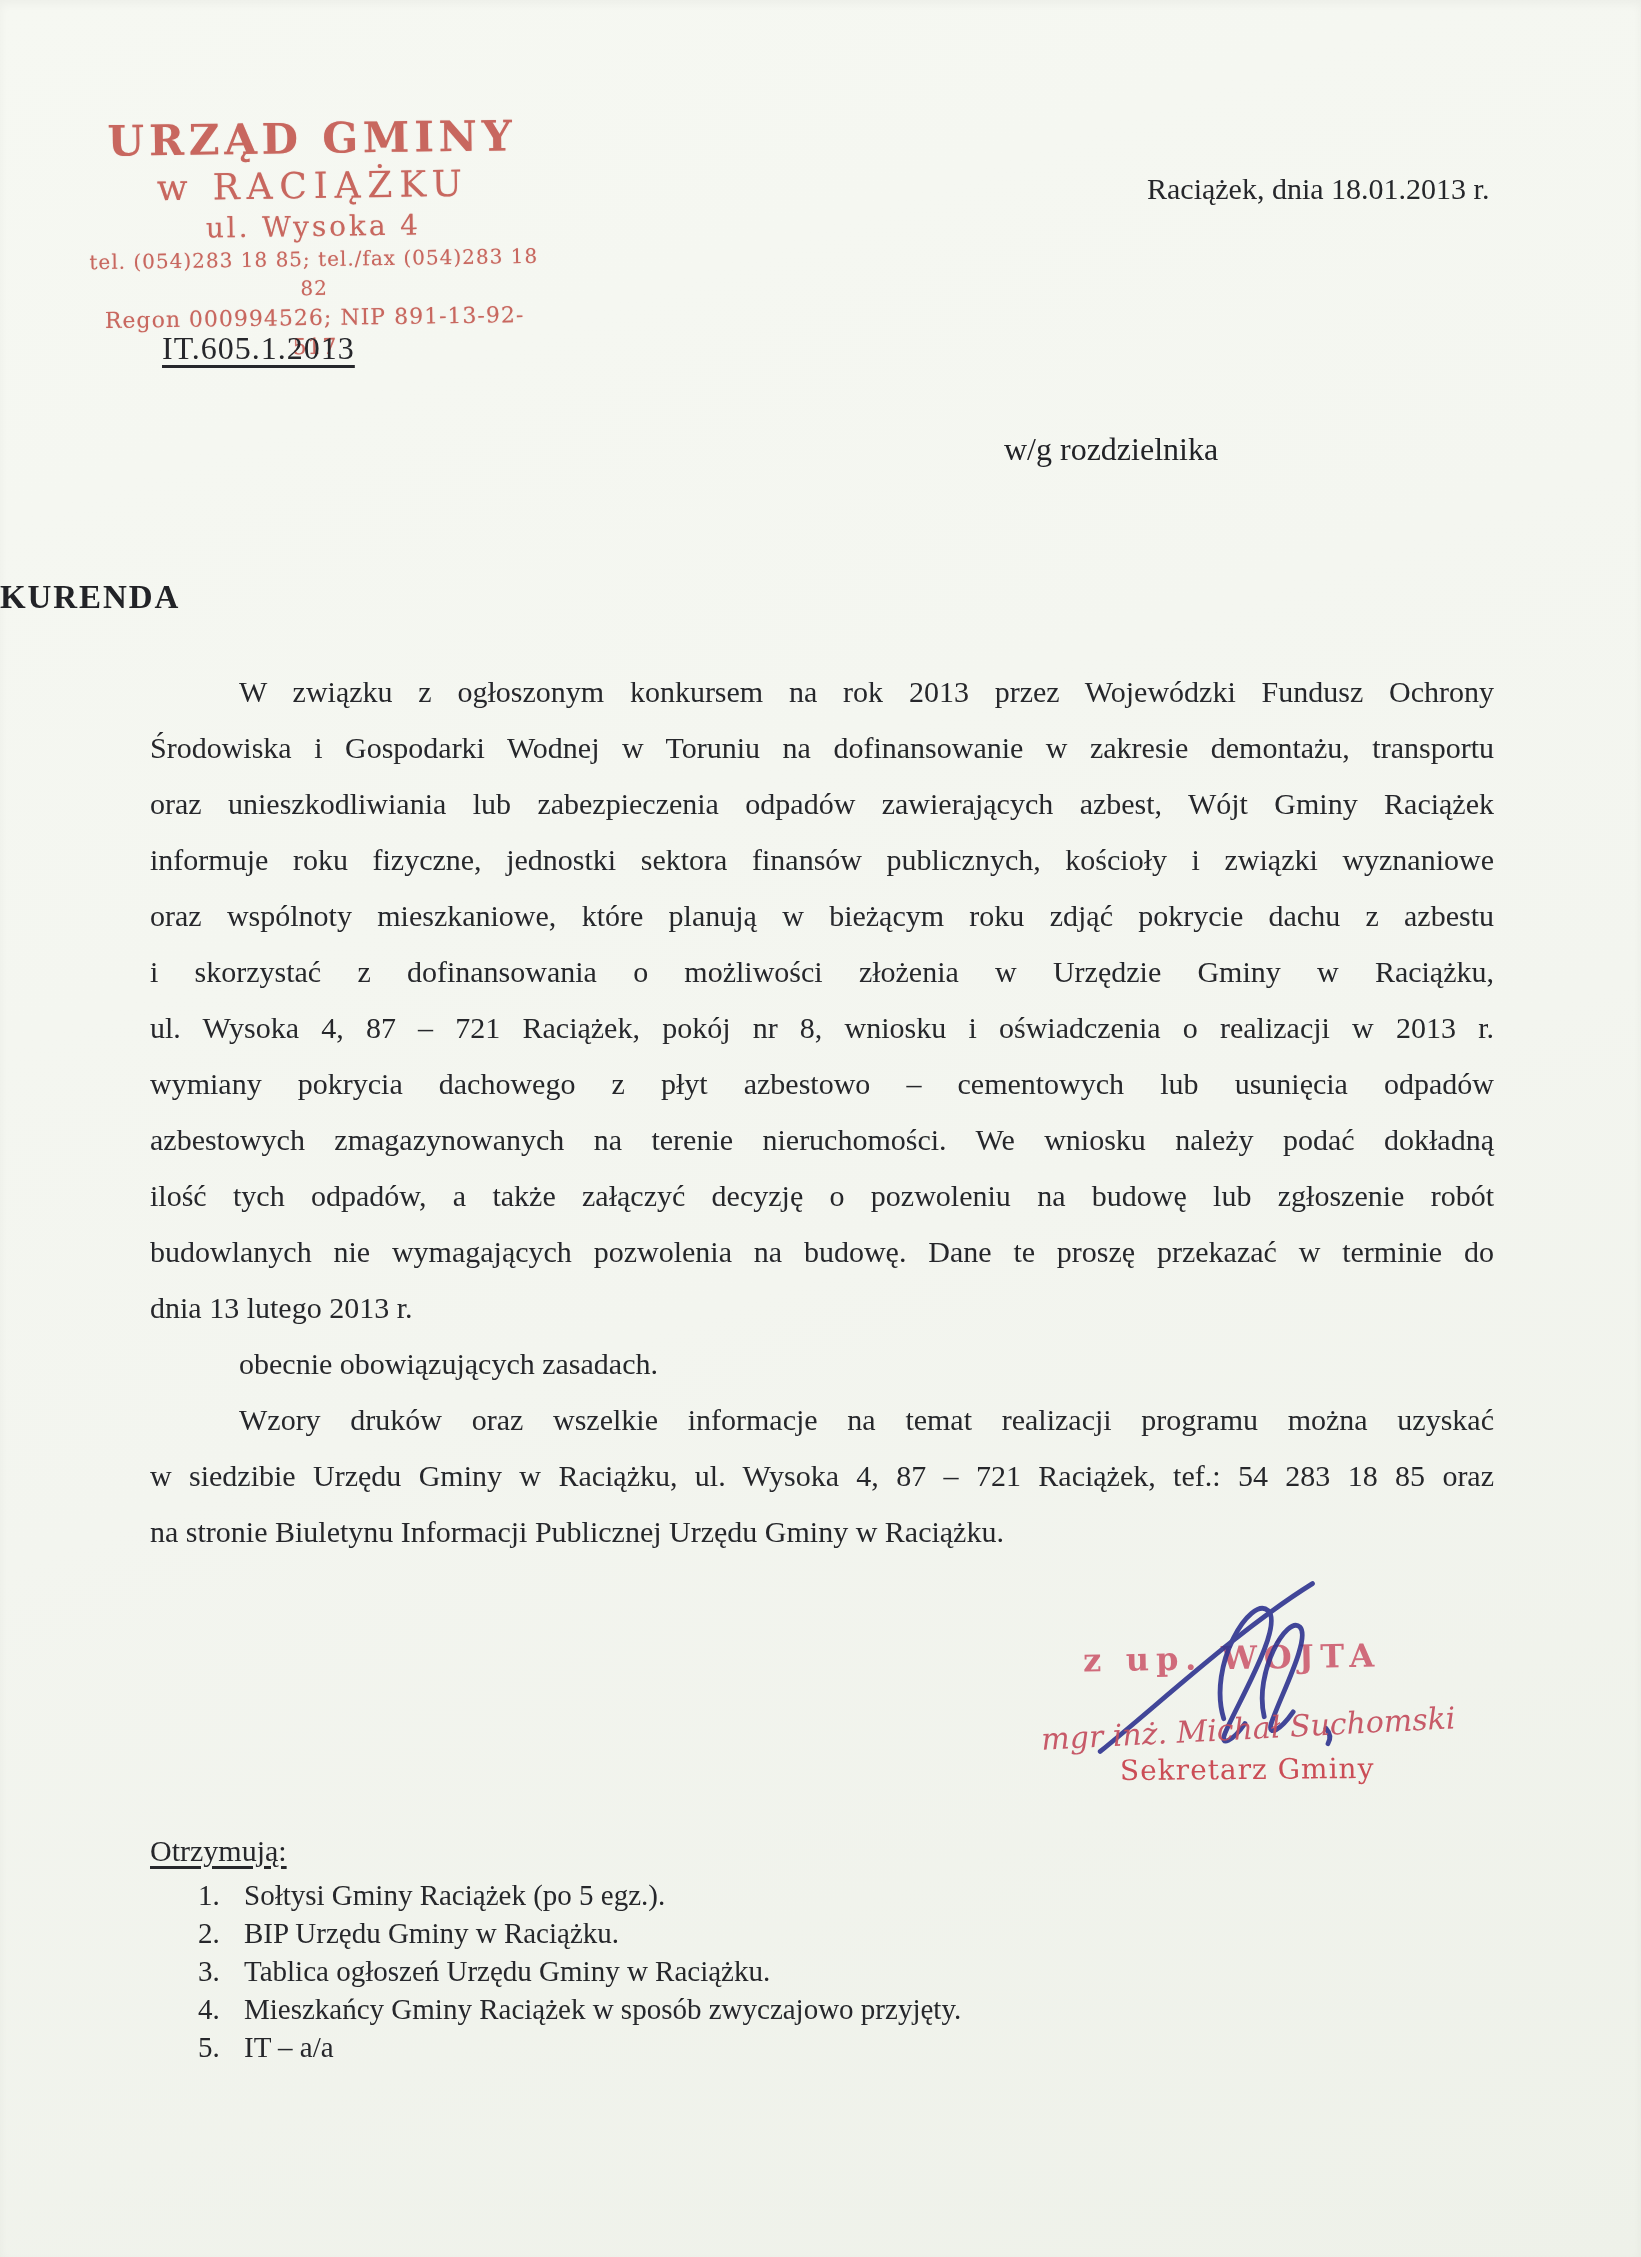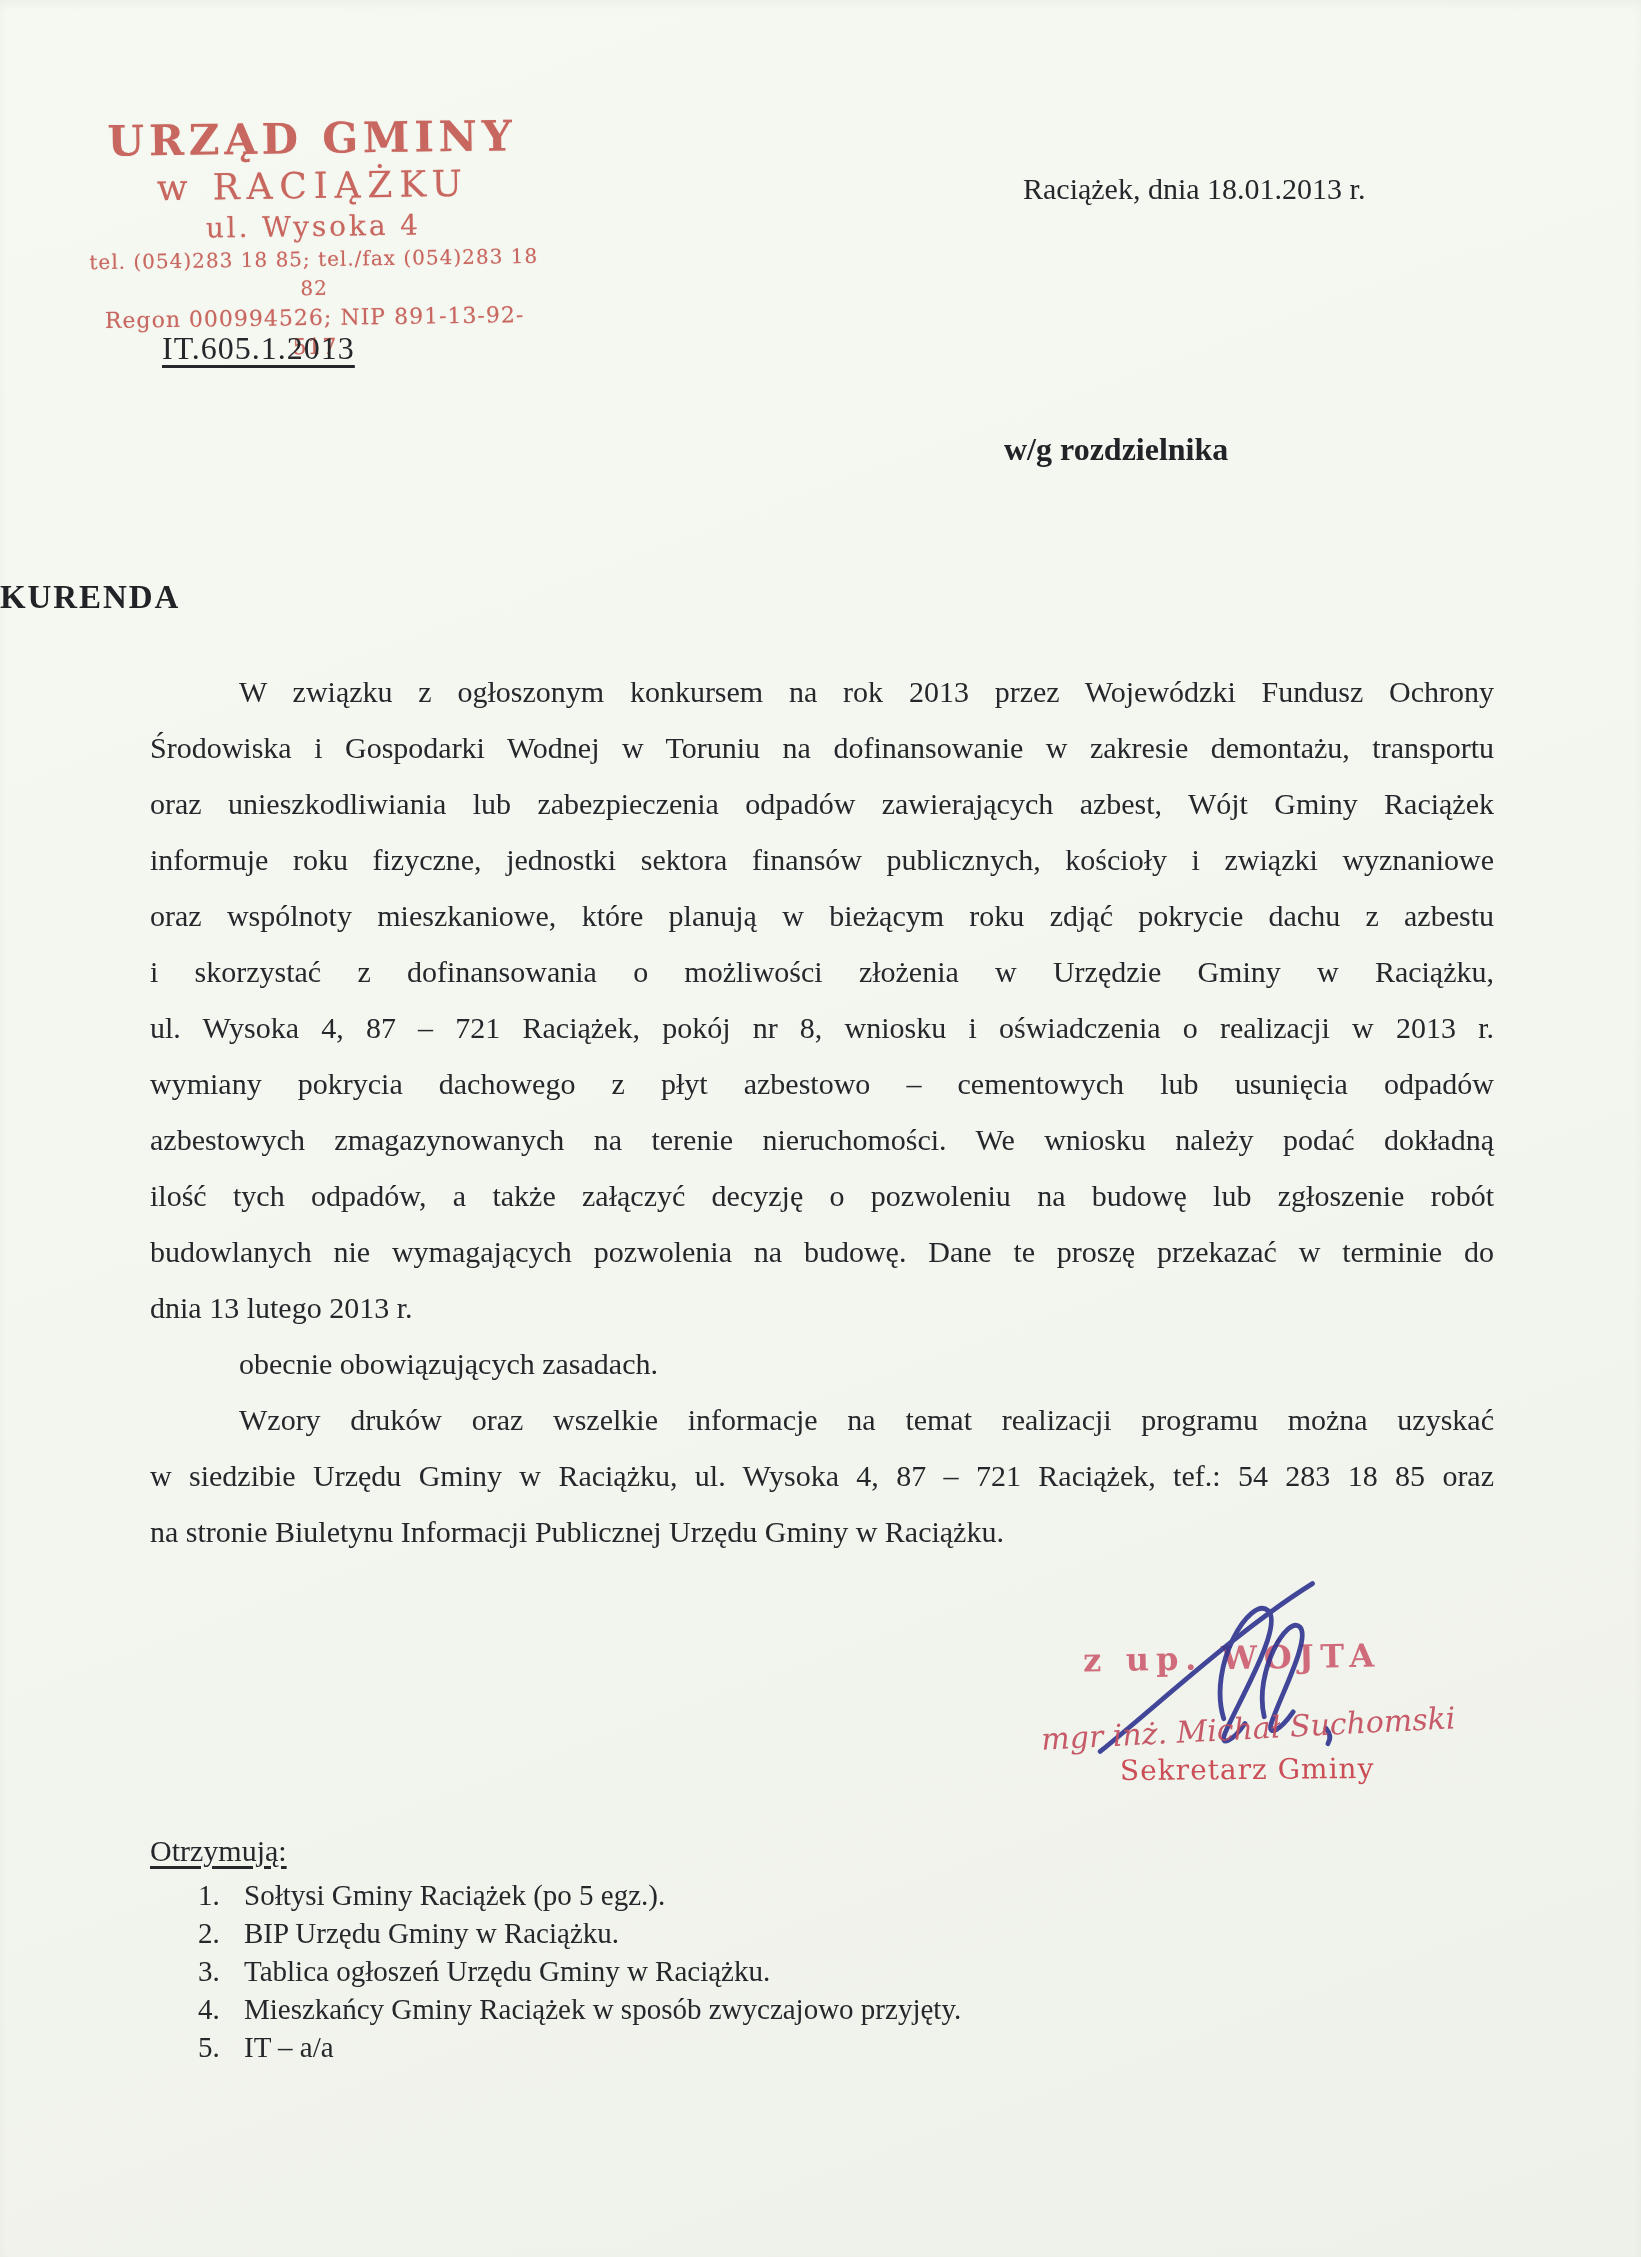--- a/index.html
+++ b/index.html
@@ -25,34 +25,34 @@
     opacity: 0.88;
     text-shadow: 0 0 1px rgba(194,84,75,0.45);
   }
   .stamp-l1 { font-size: 42px; font-weight: bold; letter-spacing: 4.8px; line-height: 50px; }
   .stamp-l2 { font-size: 36px; letter-spacing: 6.8px; line-height: 44px; }
   .stamp-l3 { font-size: 28px; letter-spacing: 2.9px; line-height: 37px; }
   .stamp-l4 { font-size: 20px; letter-spacing: 1px; line-height: 29px; }
   .stamp-l5 { font-size: 22px; letter-spacing: 1px; line-height: 29px; }
   
   .dateline {
-    position: absolute; left: 1023px; top: 172px;
+    position: absolute; left: 1147px; top: 172px;
     font-size: 30px; color: #26272b; white-space: nowrap;
   }
   
   .refno {
     position: absolute; left: 162px; top: 330px;
     font-size: 32px; color: #26272b;
     text-decoration: underline; text-underline-offset: 5.8px;
     letter-spacing: 1px;
   }
   
   .addressee {
     position: absolute; left: 1004px; top: 431px;
-    font-size: 32px; font-weight: bold; color: #222327;
+    font-size: 32px; font-weight: normal; color: #222327;
     white-space: nowrap;
   }
   
   .doc-title {
     position: absolute; left: 0; right: 35px; top: 579px;
     font-size: 33px; font-weight: bold; letter-spacing: 1.9px;
     color: #222327;
   }
   
   .body-text {

